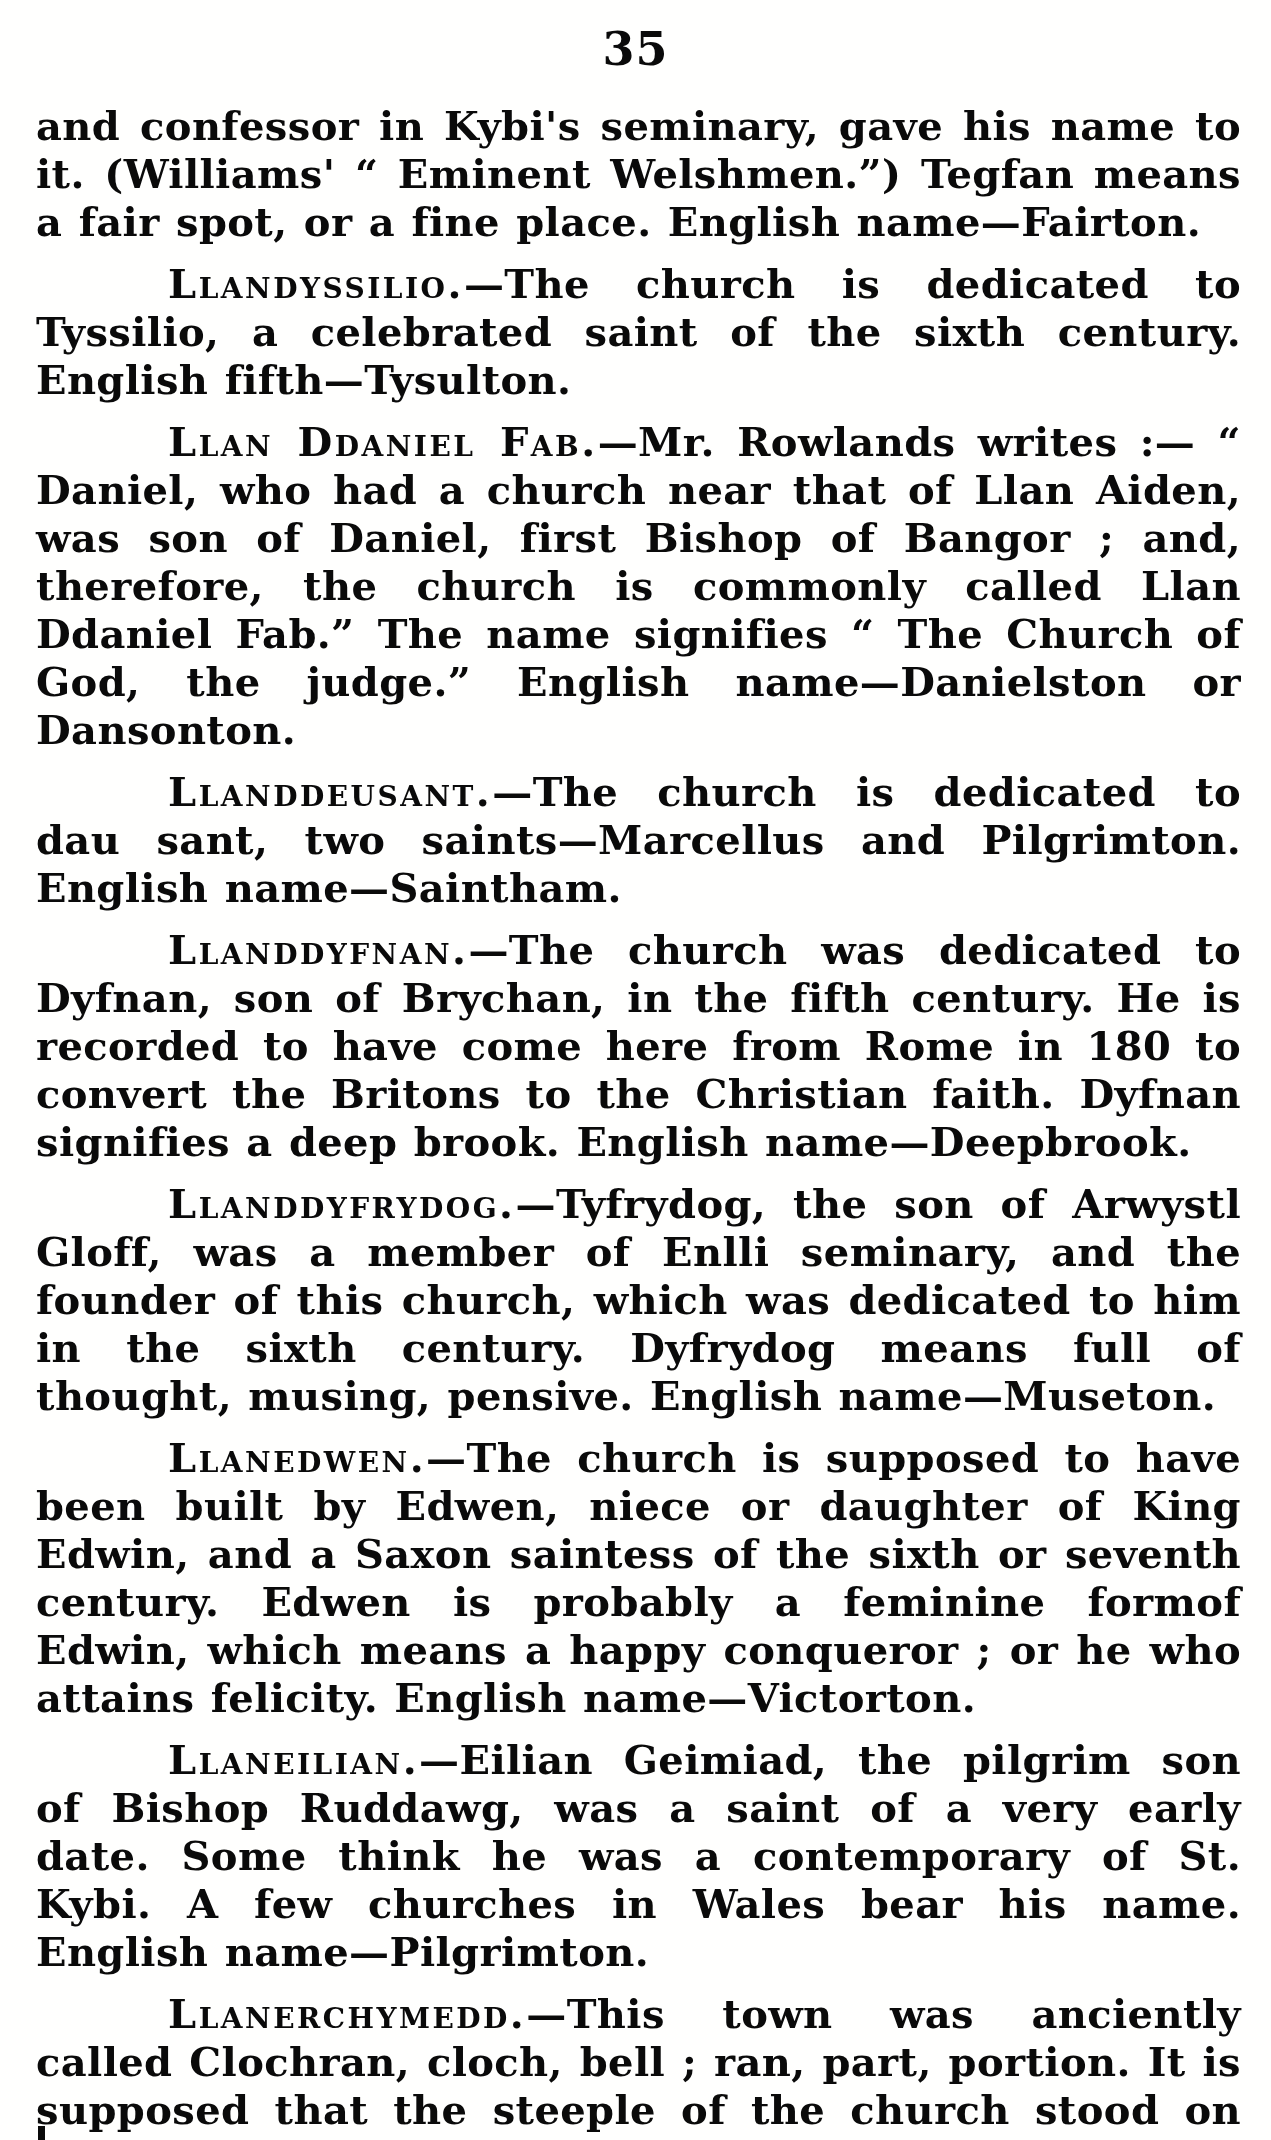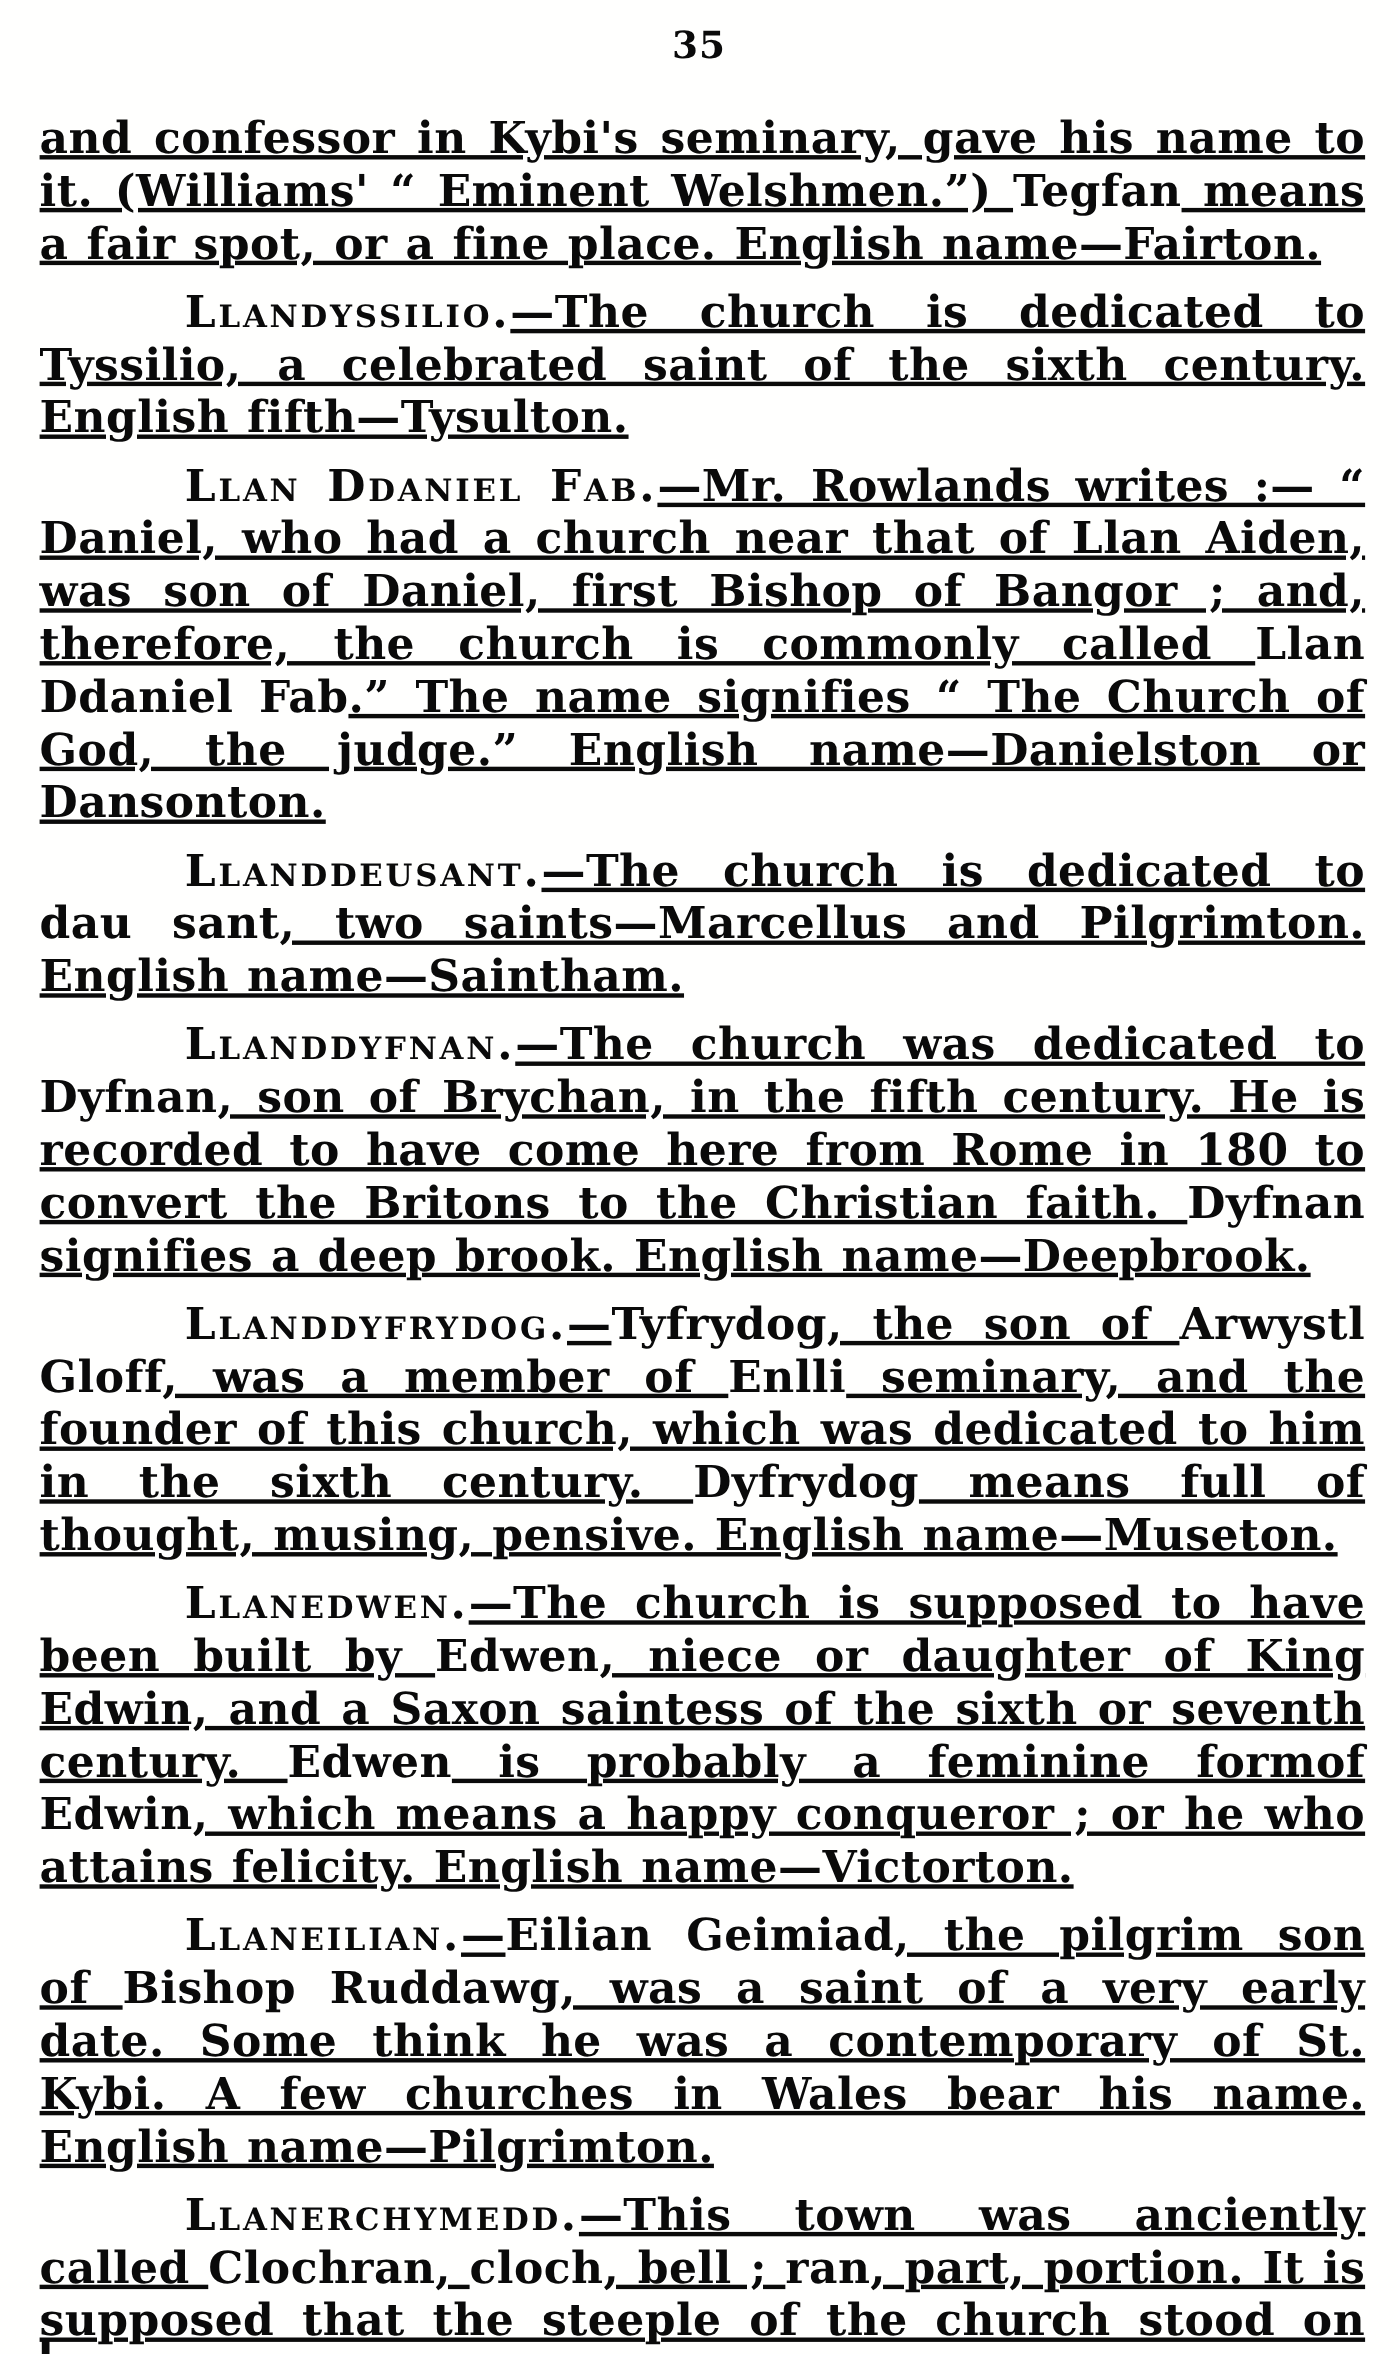--- a/index.html
+++ b/index.html
@@ -15,21 +15,21 @@
     color: #0a0a0a;
     font-family: "DejaVu Serif", "Liberation Serif", serif;
     overflow: hidden;
   }
   .page-number {
     position: absolute;
     top: 22px;
     left: 0;
     width: 1271px;
     text-align: center;
-    font-size: 34px;
+    font-size: 46px;
     font-weight: 700;
     letter-spacing: 1px;
   }
   .text-block {
     position: absolute;
     top: 102px;
     left: 36px;
     width: 1205px;
     font-size: 40px;
     line-height: 48px;
@@ -49,21 +49,20 @@
   }
   .sc {
     font-variant: small-caps;
     letter-spacing: 2.5px;
     margin-left: 32px;
   }
   .i {
   }
   .n {
     font-style: normal;
-    text-decoration: underline;
   }
   .line-fragment {
     position: absolute;
     left: 38px;
     top: 2126px;
     width: 7px;
     height: 20px;
     background: #0a0a0a;
   }
 </style>

